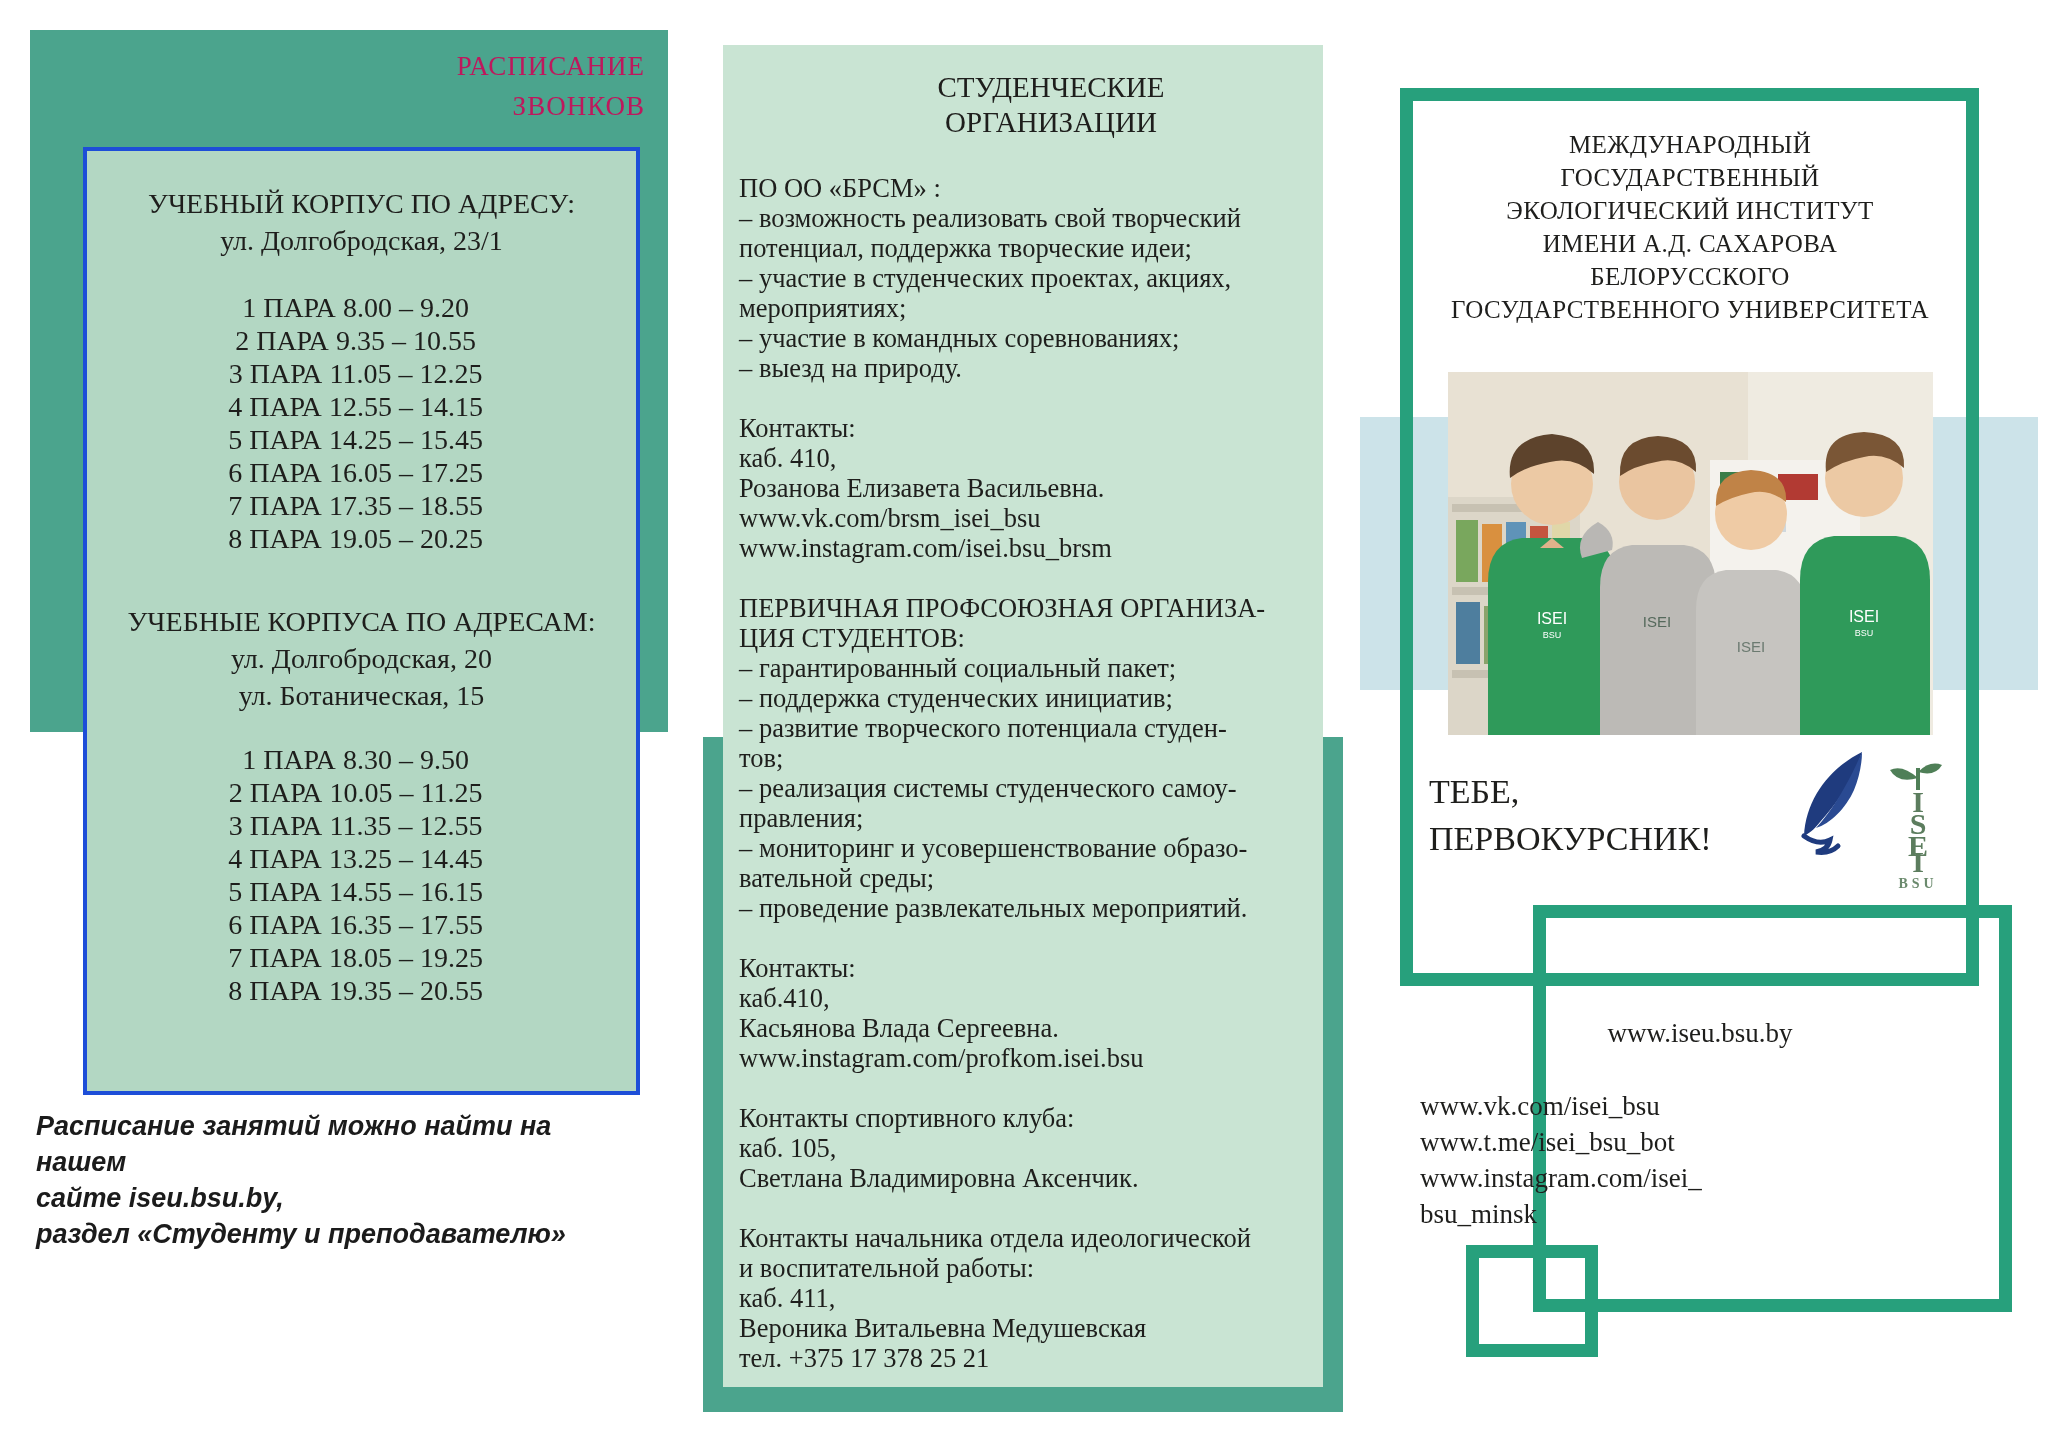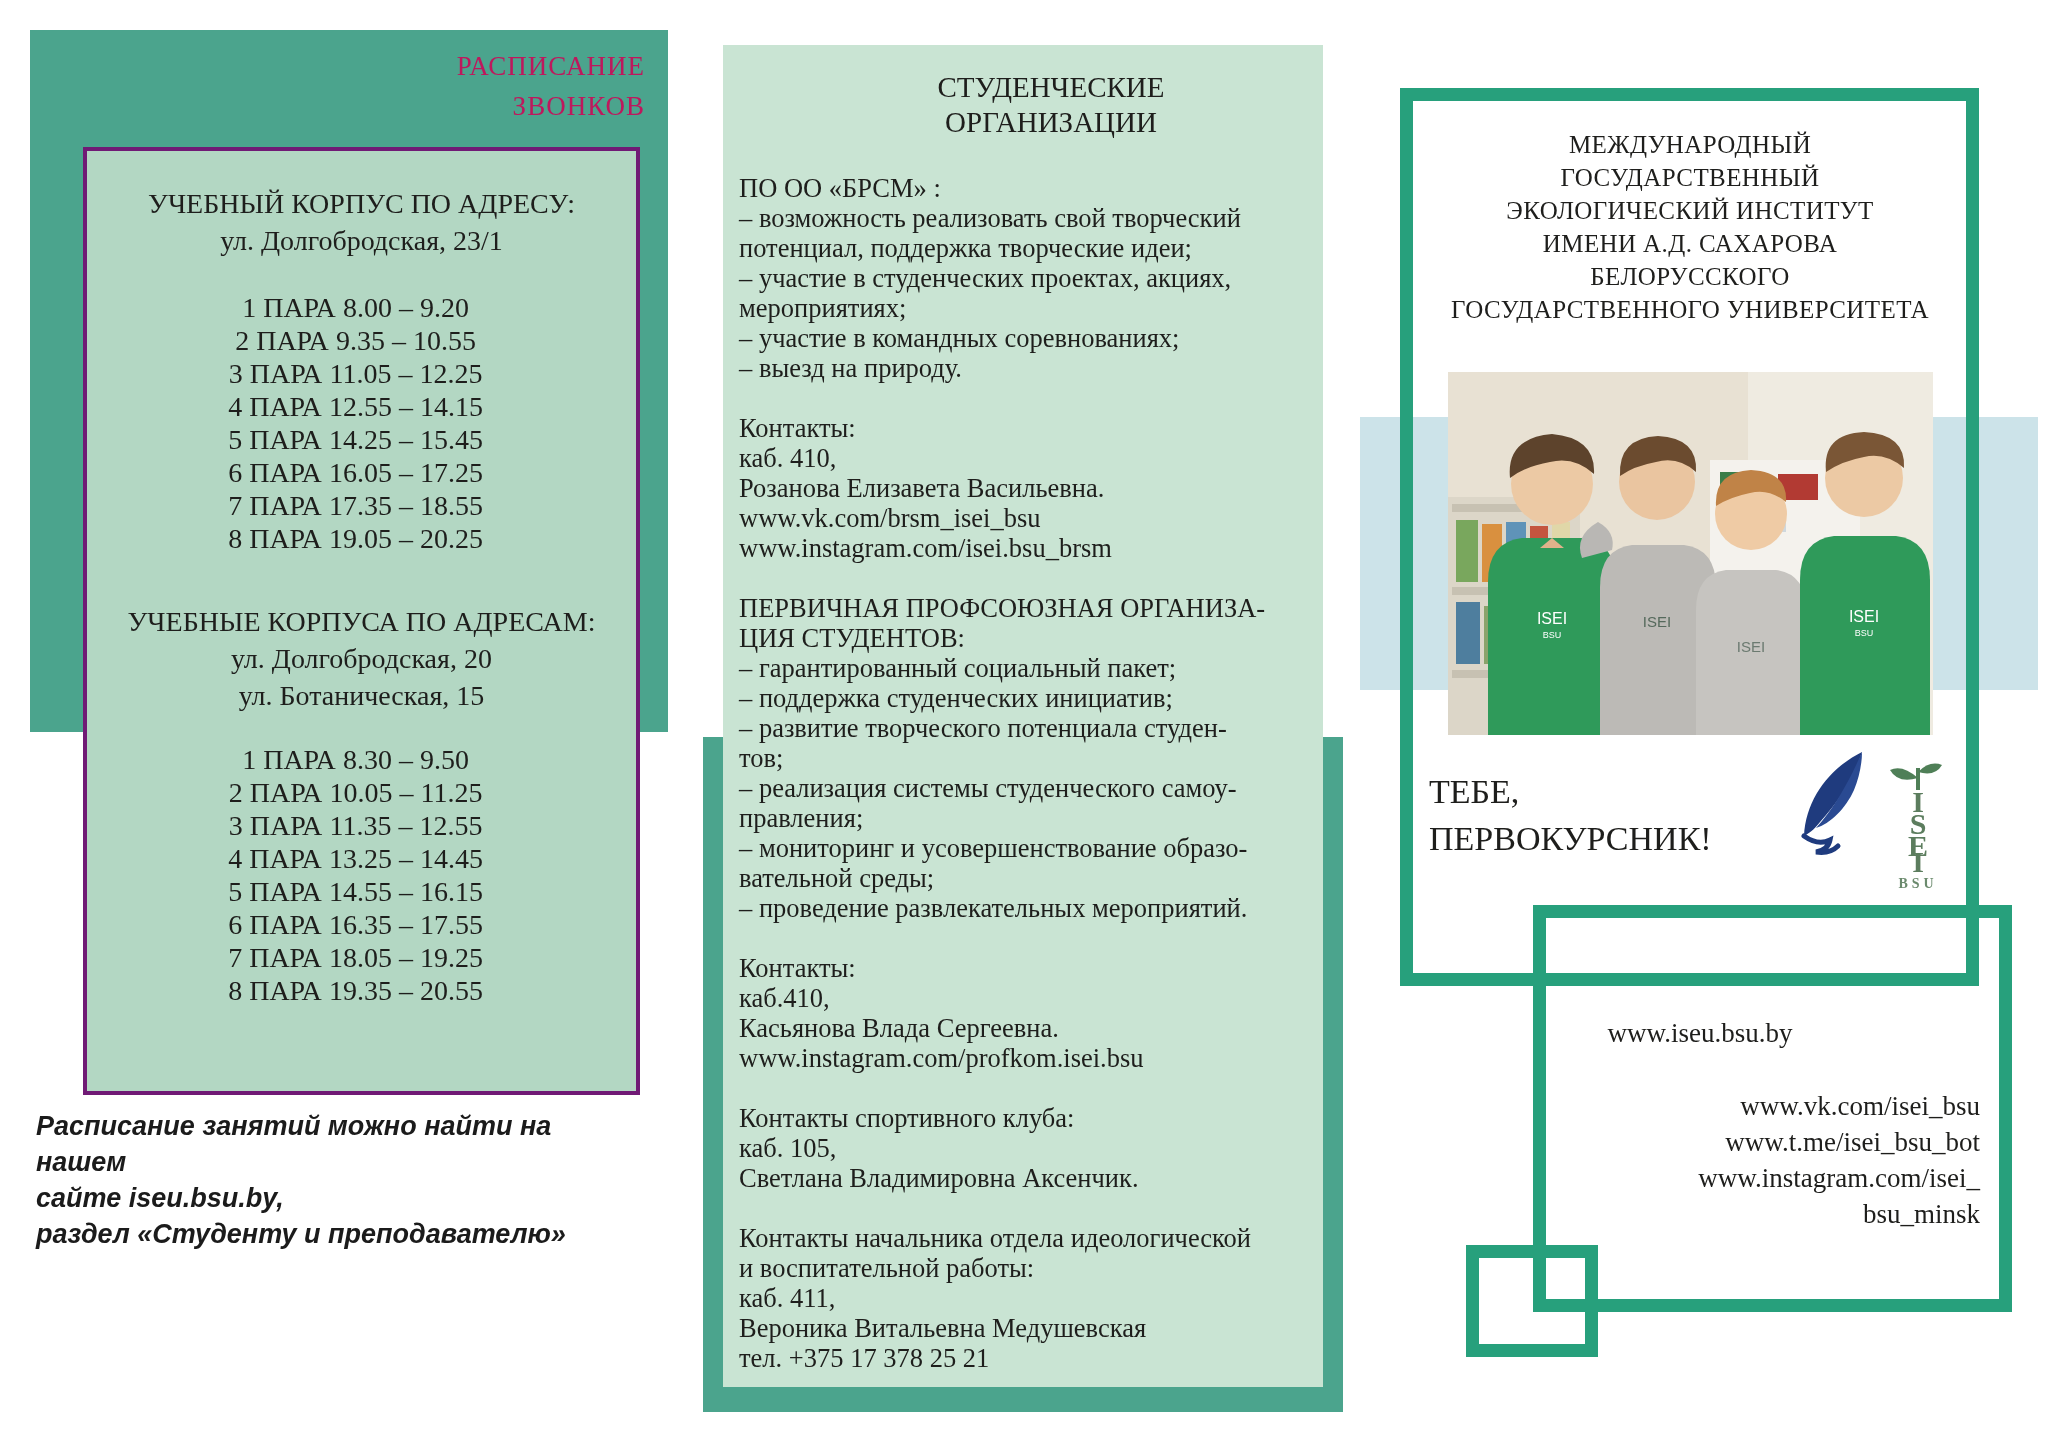--- a/index.html
+++ b/index.html
@@ -4,21 +4,21 @@
 <style>
   html,body{margin:0;padding:0;background:#ffffff;}
   .canvas{position:relative;width:2048px;height:1448px;background:#ffffff;overflow:hidden;
           font-family:"Liberation Serif", serif;color:#1e1e1c;}
   .abs{position:absolute;}
 
   
   .lp-teal{left:30px;top:30px;width:638px;height:702px;background:#4BA48D;}
   .lp-title{left:280px;top:46px;width:365px;text-align:right;font-size:27px;line-height:40px;
             letter-spacing:1px;color:#be185d;}
-  .lp-box{left:83px;top:147px;width:549px;height:940px;background:#B3D7C3;border:4px solid #701a75;}
+  .lp-box{left:83px;top:147px;width:549px;height:940px;background:#B3D7C3;border:4px solid #1d4ed8;}
   .lp-sec-head{position:absolute;left:0;width:100%;text-align:center;font-size:28px;line-height:37px;}
   .lp-rows{position:absolute;left:134px;font-size:28px;text-align:center;}
   .sched-row{height:33px;line-height:33px;white-space:nowrap;}
   .sched-label{display:inline-block;width:108px;}
   .lp-note{left:36px;top:1108px;width:600px;font-family:"Liberation Sans",sans-serif;
            font-style:italic;font-weight:bold;font-size:27px;line-height:36px;color:#1b1b1b;}
 
   
   .mp-teal{left:703px;top:737px;width:640px;height:675px;background:#4BA48D;}
   .mp-box{left:723px;top:45px;width:600px;height:1342px;background:#C9E4D3;}
@@ -30,21 +30,21 @@
   .rp-band{left:1360px;top:417px;width:678px;height:273px;background:#CCE3E9;}
   .rp-frame1{left:1400px;top:88px;width:553px;height:872px;border:13px solid #27A07C;background:transparent;}
   .rp-frame2{left:1533px;top:905px;width:453px;height:381px;border:13px solid #27A07C;}
   .rp-frame3{left:1466px;top:1245px;width:106px;height:86px;border:13px solid #27A07C;}
   .rp-institute{left:1430px;top:128px;width:520px;text-align:center;font-size:25px;line-height:33px;letter-spacing:0.4px;}
   .rp-photo{left:1448px;top:372px;width:485px;height:363px;}
   .rp-tagline{left:1429px;top:768px;font-size:34px;line-height:47px;}
   .rp-feather{left:1796px;top:750px;width:76px;height:108px;}
   .rp-logo{left:1878px;top:760px;width:80px;height:130px;}
   .rp-site{left:1420px;top:1018px;width:560px;text-align:center;font-size:27px;}
-  .rp-socials{left:1420px;top:1088px;width:560px;text-align:right;font-size:27px;}
+  .rp-socials{left:1420px;top:1088px;width:560px;text-align:left;font-size:27px;}
   .soc-line{height:36px;line-height:36px;}
 </style>
 </head>
 <body>
 
 <div class="canvas">
 
   <div class="abs lp-teal"></div>
 
   <div class="abs lp-title">

